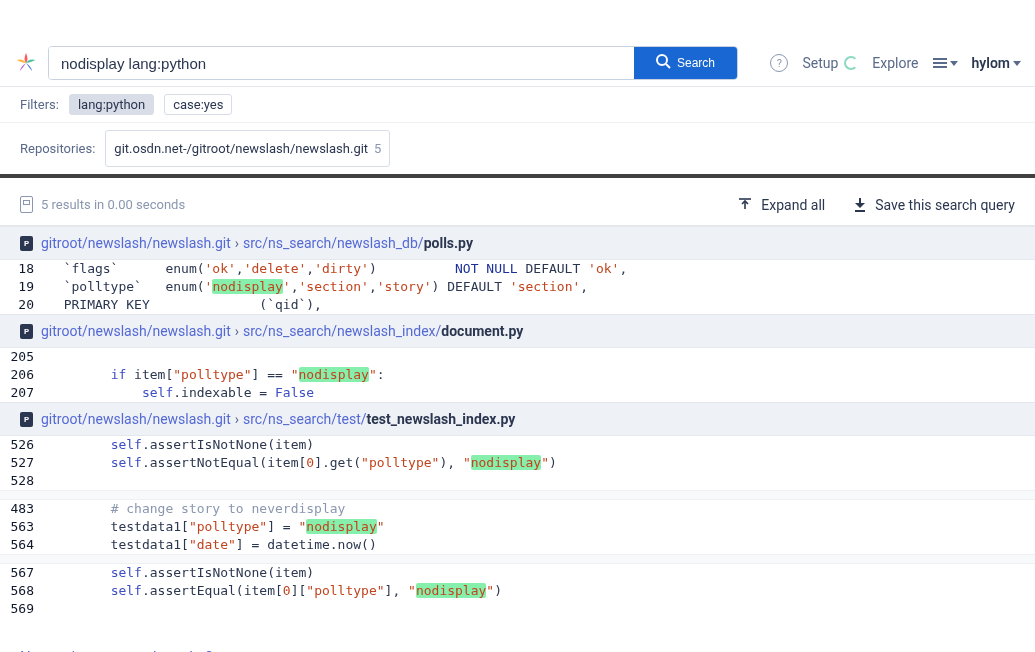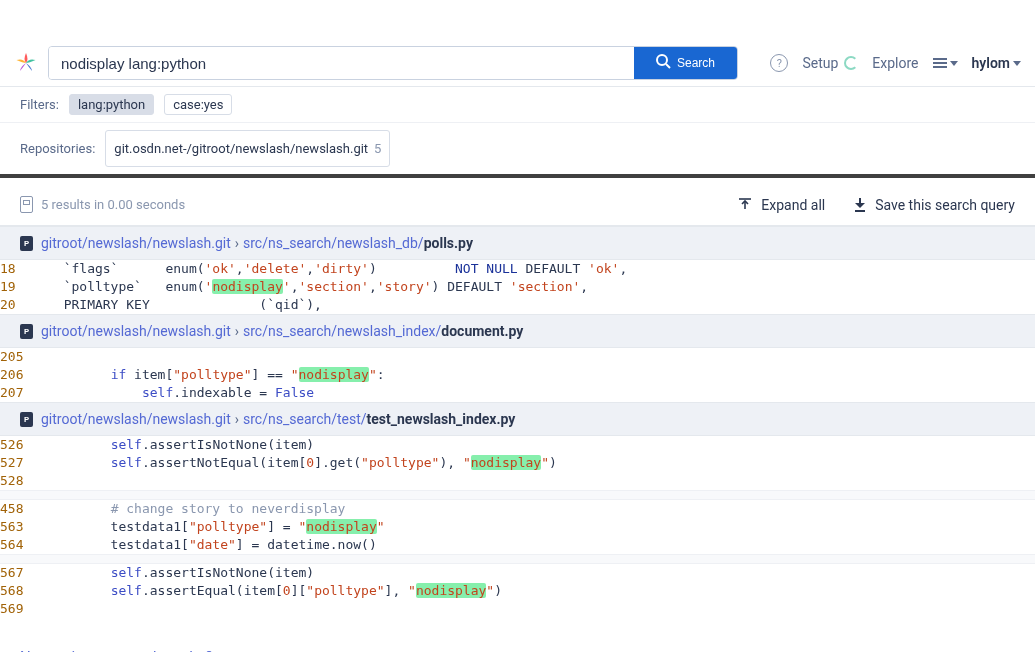--- a/index.html
+++ b/index.html
@@ -34,21 +34,21 @@
 .download-icon::before { content: ""; position: absolute; left: 6px; top: 0; width: 2px; height: 9px; background: #2b3750; }
 .download-icon::after { content: ""; position: absolute; left: 2px; bottom: 0; width: 10px; height: 2px; background: #2b3750; }
 .download-arrow { position: absolute; left: 2px; top: 5px; width: 0; height: 0; border-left: 5px solid transparent; border-right: 5px solid transparent; border-top: 5px solid #2b3750; }
 .file-header { display: flex; align-items: center; padding: 8px 20px; background: #eef1f6; border-top: 1px solid #e4e8ed; border-bottom: 1px solid #e4e8ed; font-size: 14px; gap: 8px; color: #5469d4; }
 .file-icon { display: inline-block; width: 13px; height: 15px; background: #2b3750; color: #fff; font-size: 8px; text-align: center; line-height: 15px; border-radius: 2px; font-weight: bold; }
 .file-path { color: #5469d4; }
 .file-path .sep { color: #5a6a8a; margin: 0 4px; }
 .file-path .bold { font-weight: 700; color: #2b3750; }
 .code-block { background: #fff; }
 .code-line { display: flex; font-family: Consolas, Monaco, monospace; font-size: 13px; line-height: 18px; }
-.line-no { width: 48px; text-align: left; padding-right: 14px; color: #a16207; user-select: none; flex-shrink: 0; }
+.line-no { width: 48px; text-align: right; padding-right: 14px; color: #0f172a; user-select: none; flex-shrink: 0; }
 .line-content { white-space: pre; color: #2b3750; }
 .tok-str { color: #c2441e; }
 .tok-kw { color: #3c4dc5; }
 .tok-def { color: #3c4dc5; }
 .tok-comment { color: #8a97af; }
 .tok-fn { color: #2b3750; }
 .tok-deepblue { color: #1a3199; }
 .hl { background: #86efac; border-radius: 2px; }
 .gap-line { height: 10px; border-top: 1px solid #eef0f4; border-bottom: 1px solid #eef0f4; background: #f8f9fb; }
 .footer-link { padding: 30px 20px; color: #5469d4; font-size: 15px; }
@@ -195,21 +195,21 @@
       <span class="line-content">        <span class="tok-def">self</span>.<span class="tok-fn">assertNotEqual</span>(item[<span class="tok-str">0</span>].get(<span class="tok-str">"polltype"</span>), <span class="tok-str">"<span class="hl">nodisplay</span>"</span>)</span>
     </div>
   <div class="code-line">
       <span class="line-no">528</span>
       <span class="line-content"></span>
     </div>
 </div>
 <div class="gap-line"></div>
 <div class="code-block">
   <div class="code-line">
-      <span class="line-no">458</span>
+      <span class="line-no">483</span>
       <span class="line-content">        <span class="tok-comment"># change story to neverdisplay</span></span>
     </div>
   <div class="code-line">
       <span class="line-no">563</span>
       <span class="line-content">        testdata1[<span class="tok-str">"polltype"</span>] = <span class="tok-str">"<span class="hl">nodisplay</span>"</span></span>
     </div>
   <div class="code-line">
       <span class="line-no">564</span>
       <span class="line-content">        testdata1[<span class="tok-str">"date"</span>] = datetime.now()</span>
     </div>

